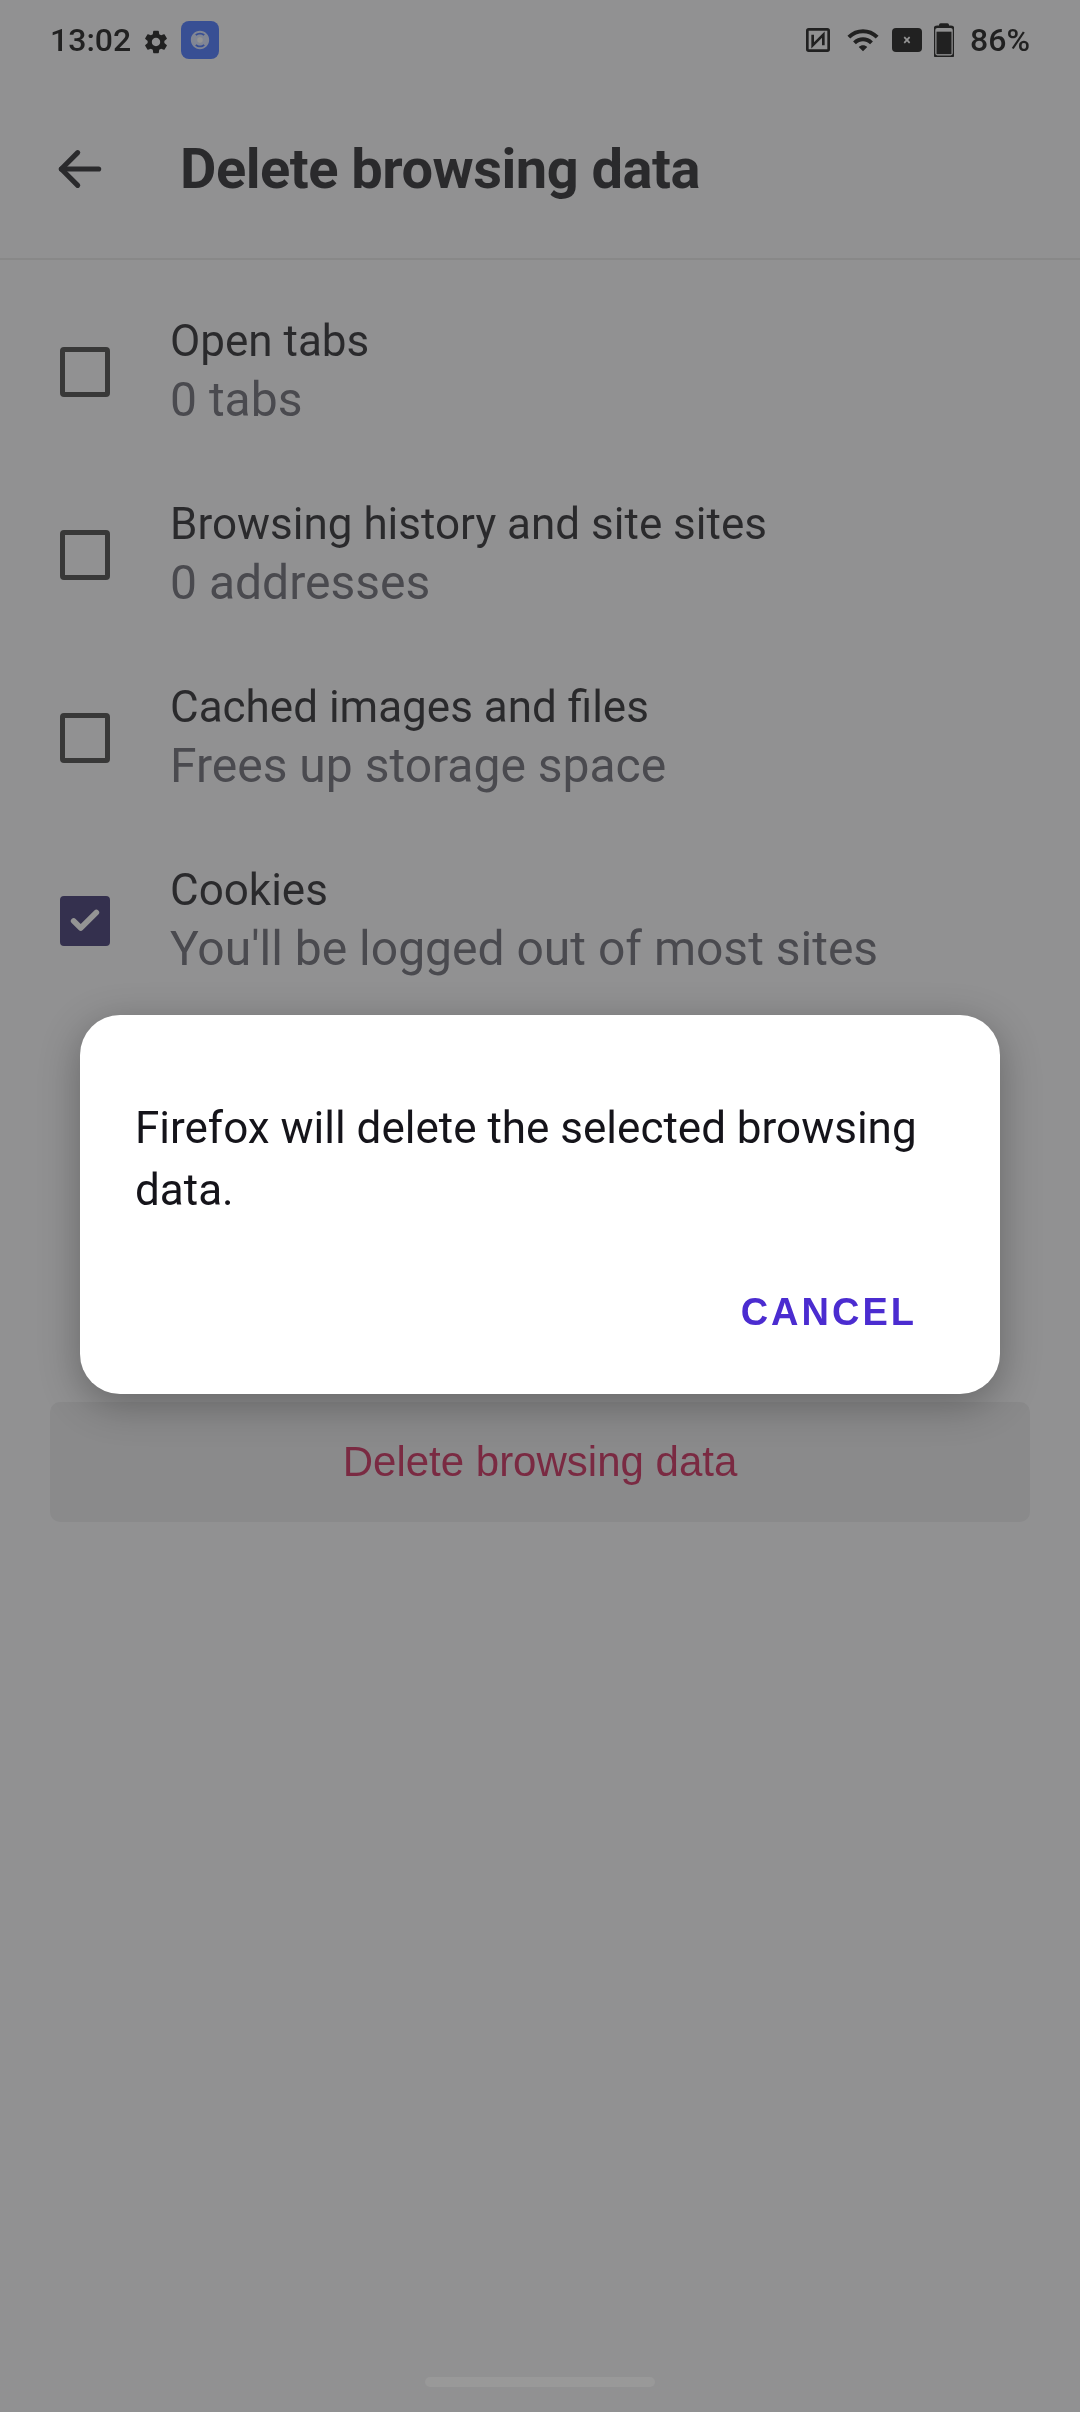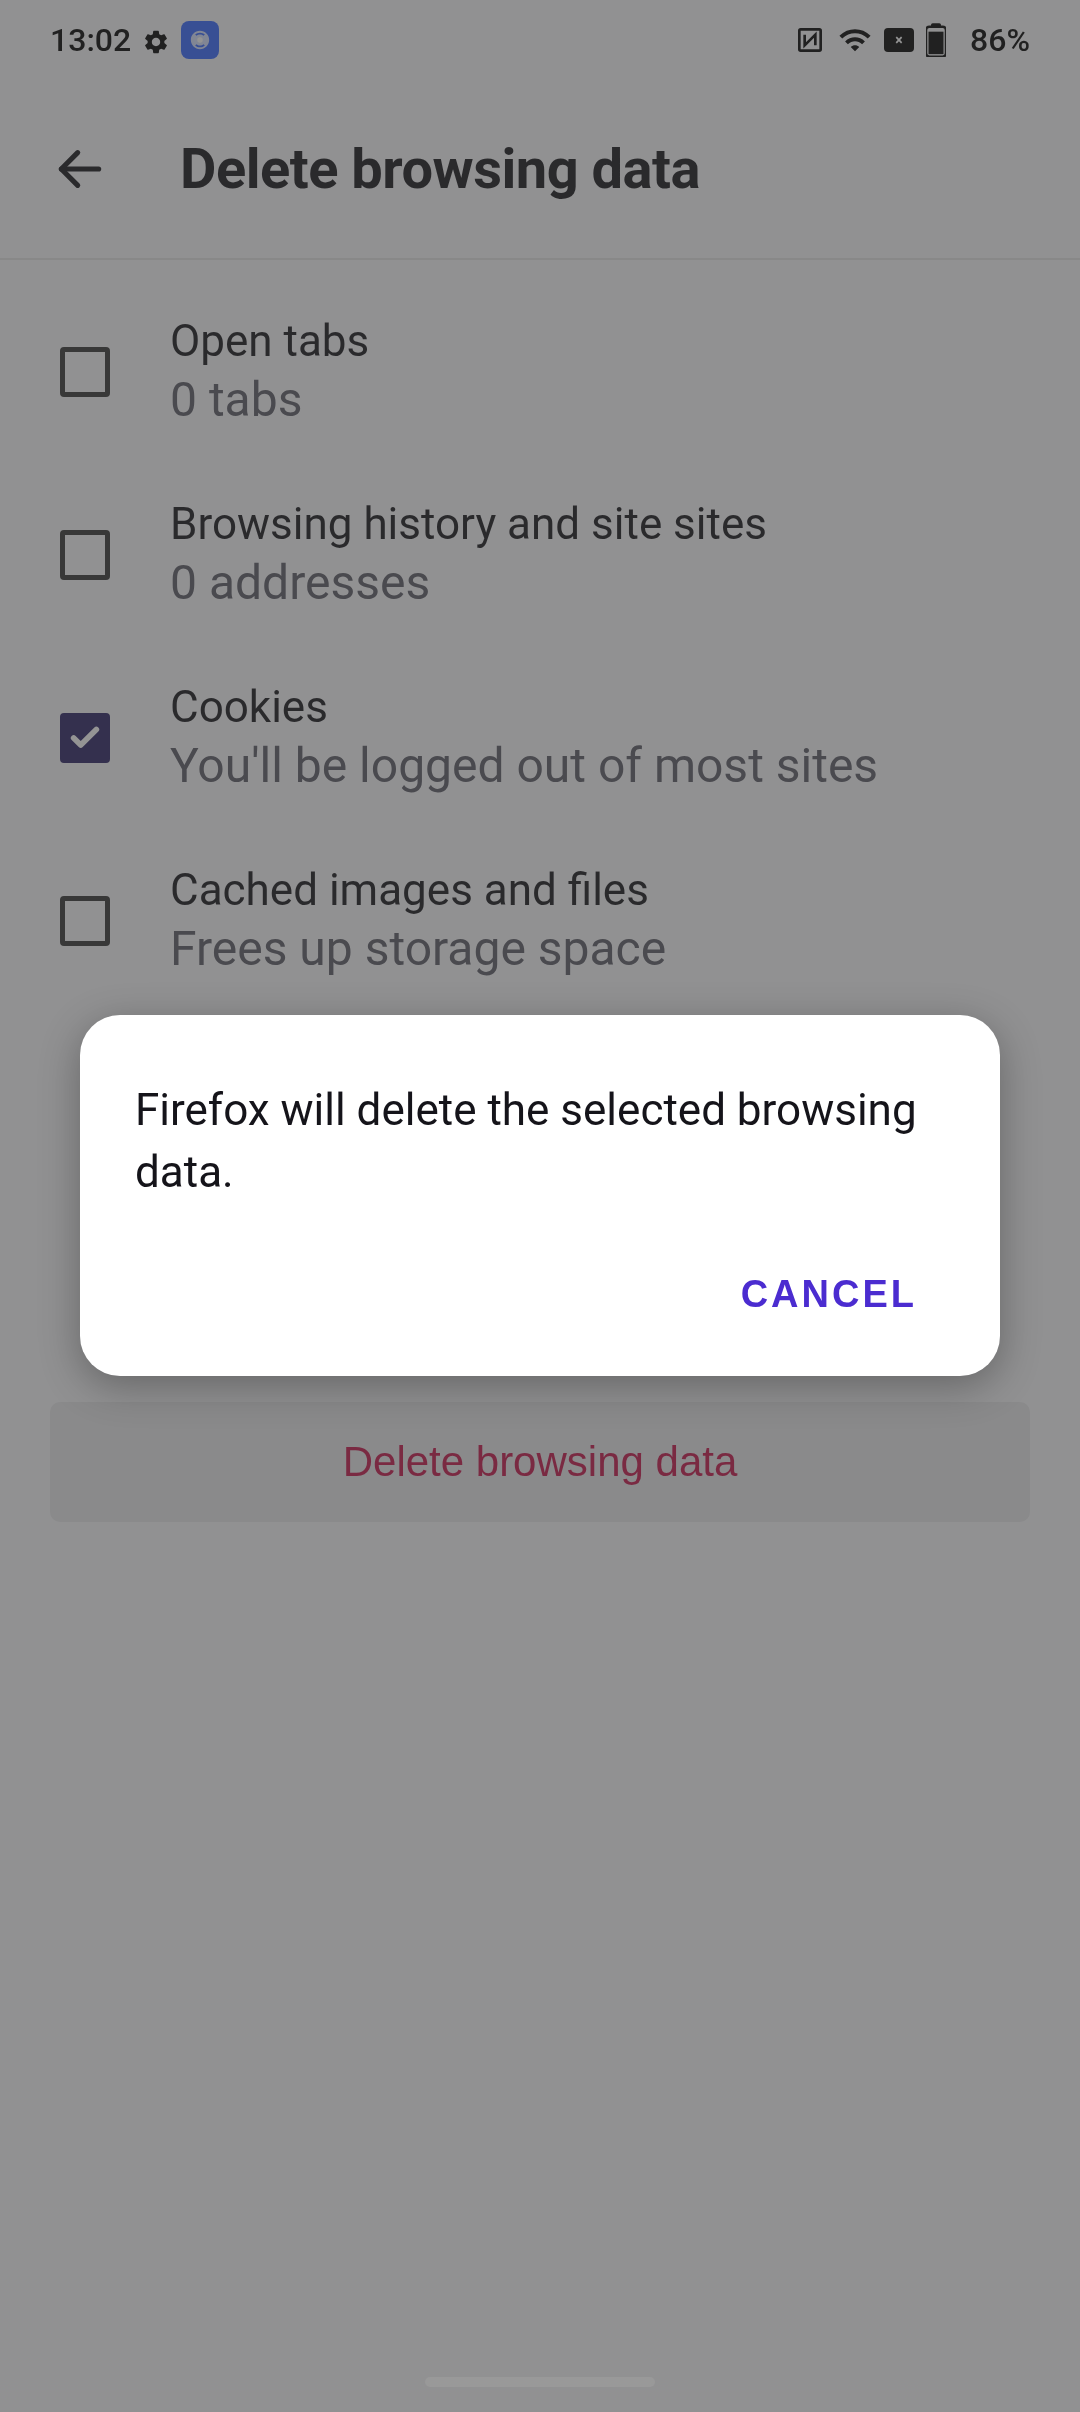--- a/index.html
+++ b/index.html
@@ -30,21 +30,21 @@
       width: 38px; height: 38px;
       background: #3366ff;
       border-radius: 8px;
       display: flex;
       align-items: center;
       justify-content: center;
       color: #fff;
       font-size: 20px;
     }
     .status-icon { display: inline-flex; align-items: center; }
-    .battery-pct { margin-left: 12px; }
+    .battery-pct { margin-left: 4px; }
     
     
     .header {
       height: 180px;
       display: flex;
       align-items: center;
       padding: 0 50px;
       gap: 70px;
       border-bottom: 2px solid #e5e5e5;
     }
@@ -122,21 +122,21 @@
     
     
     .dialog {
       position: absolute;
       top: 1015px;
       left: 80px;
       right: 80px;
       background: #fff;
       border-radius: 40px;
       z-index: 20;
-      padding: 65px 55px 40px 55px;
+      padding: 83px 55px 40px 55px;
       box-shadow: 0 10px 40px rgba(0,0,0,0.3);
     }
     .dialog-text {
       font-size: 44px;
       color: #15141a;
       line-height: 1.4;
       margin-bottom: 50px;
     }
     .dialog-actions {
       display: flex;
@@ -241,36 +241,36 @@
 
   <div class="setting-item">
     <div class="checkbox"></div>
     <div class="setting-text">
       <div class="setting-title">Browsing history and site sites</div>
       <div class="setting-subtitle">0 addresses</div>
     </div>
   </div>
 
   <div class="setting-item">
+    <div class="checkbox"></div>
+    <div class="setting-text">
+      <div class="setting-title">Cached images and files</div>
+      <div class="setting-subtitle">Frees up storage space</div>
+    </div>
+  </div>
+
+  <div class="setting-item">
     <div class="checkbox checked">
       <svg width="34" height="34" viewBox="0 0 24 24" fill="none" stroke="#fff" stroke-width="4" stroke-linecap="round" stroke-linejoin="round">
           <polyline points="20 6 9 17 4 12"></polyline>
         </svg>
     </div>
     <div class="setting-text">
       <div class="setting-title">Cookies</div>
       <div class="setting-subtitle">You'll be logged out of most sites</div>
-    </div>
-  </div>
-
-  <div class="setting-item">
-    <div class="checkbox"></div>
-    <div class="setting-text">
-      <div class="setting-title">Cached images and files</div>
-      <div class="setting-subtitle">Frees up storage space</div>
     </div>
   </div>
 
 </div>
 
 <div class="delete-btn-container">
   <button class="delete-main-btn">Delete browsing data</button>
 </div>
 
 <div class="dim-overlay"></div>

